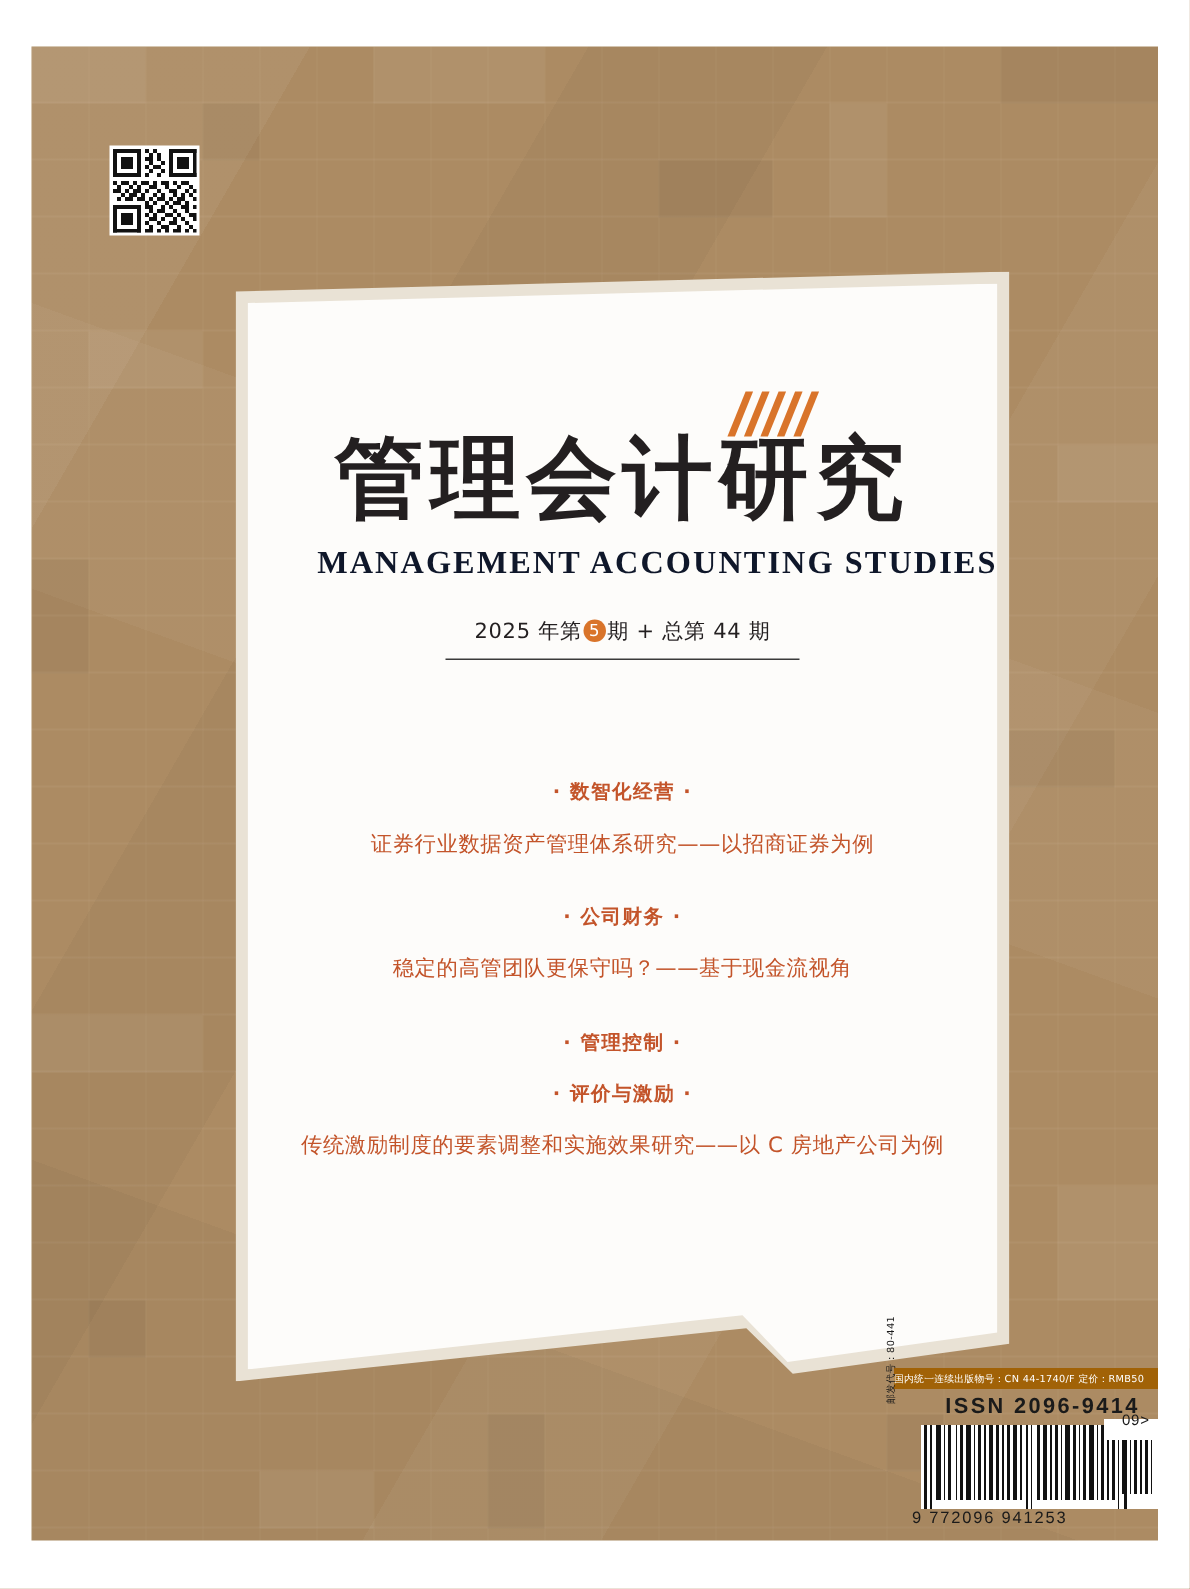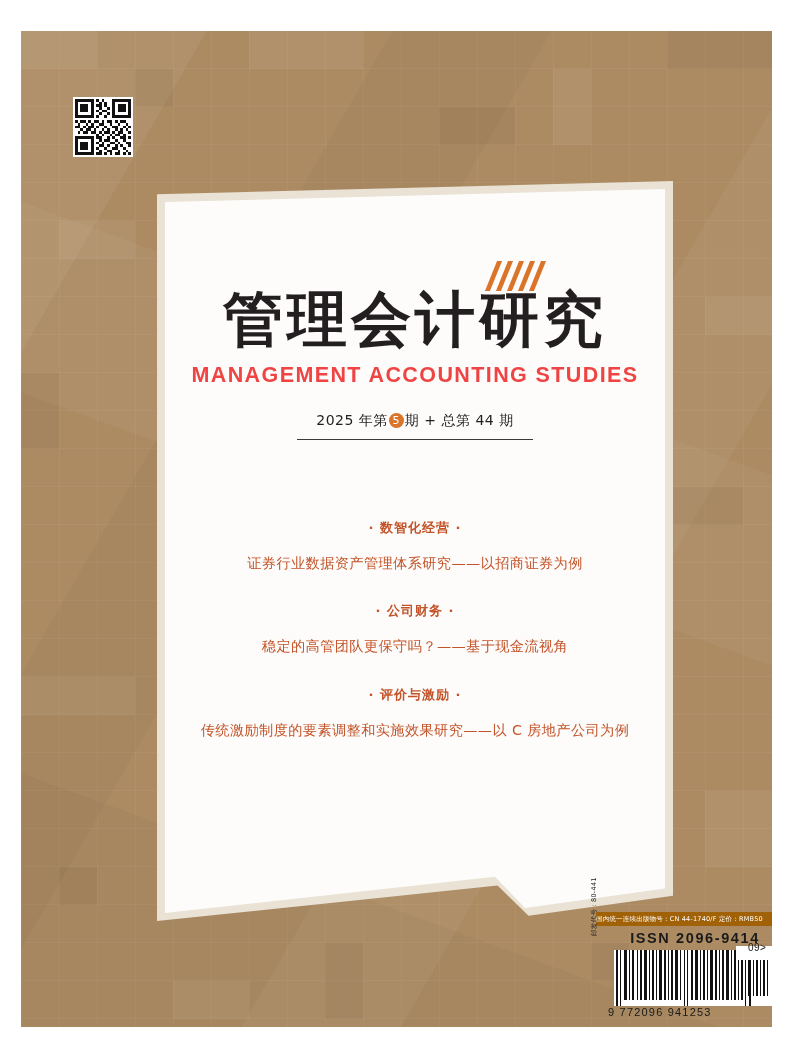--- a/index.html
+++ b/index.html
@@ -125,25 +125,26 @@
     transform: skewX(-22deg);
   }
   .slashes i:nth-child(1){ left: 0; }
   .slashes i:nth-child(2){ left: 11px; }
   .slashes i:nth-child(3){ left: 22px; }
   .slashes i:nth-child(4){ left: 33px; }
   .slashes i:nth-child(5){ left: 44px; }
 
   .en-title {
     margin-top: 14px;
-    font-family: Liberation Sans, sans-serif;
+    font-family: Liberation Serif, serif;
     font-size: 21.5px;
     font-weight: 700;
     letter-spacing: 1.4px;
-    color: #ef4444;
+    color: #0f172a;
+    text-align: right;
   }
   .issue {
     margin: 24px auto 0;
     width: 236px;
     text-align: center;
     font-size: 14px;
     color: #231f20;
     padding-bottom: 9px;
     border-bottom: 1.5px solid #3a3a3a;
     letter-spacing: 0.5px;
@@ -429,20 +430,21 @@
           </div>
         </div>
 
         <div class="contents">
           <div class="sec-head">· 数智化经营 ·</div>
           <div class="article">证券行业数据资产管理体系研究——以招商证券为例</div>
 
           <div class="sec-head">· 公司财务 ·</div>
           <div class="article">稳定的高管团队更保守吗？——基于现金流视角</div>
 
+          <div class="sec-head">· 管理控制 ·</div>
 
           <div class="sec-head">· 评价与激励 ·</div>
           <div class="article">传统激励制度的要素调整和实施效果研究——以 C 房地产公司为例</div>
         </div>
 
       </div>
     </div>
   </div>
 
   <div class="barcode-area">

